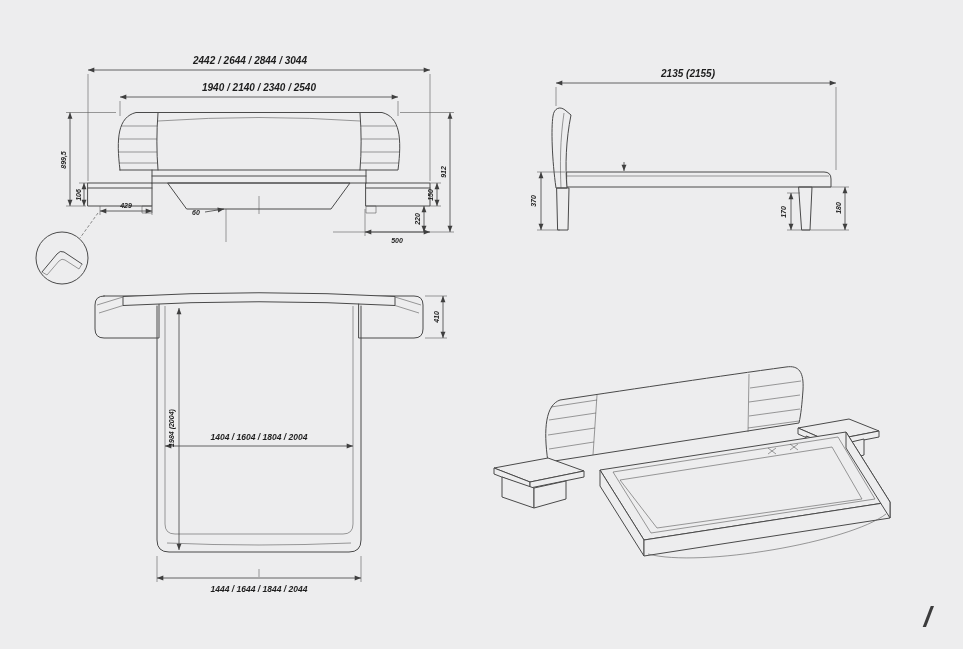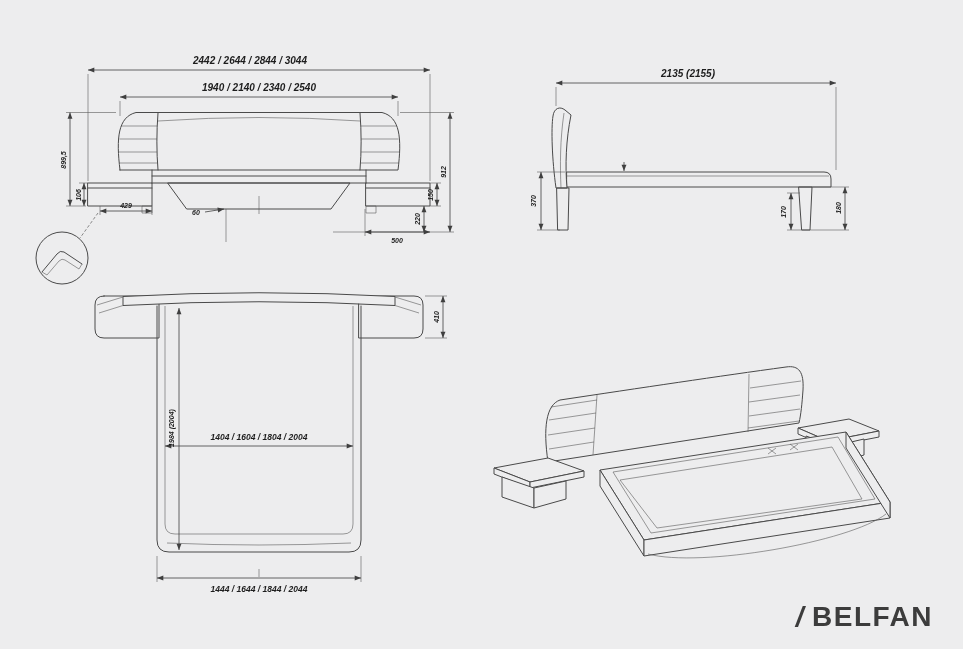--- a/index.html
+++ b/index.html
@@ -171,14 +171,13 @@
       <path class="fw" d="M 644 540 L 890 502 L 890 518 L 644 556 Z"></path>
       <path class="fw" d="M 846 432 L 890 502 L 890 518 L 846 448 Z"></path>
       <path class="thin" d="M 648 554 C 700 568 850 542 886 514"></path>
       <path class="thin" d="M 768 448 L 776 454 M 776 448 L 768 454 M 790 444 L 798 450 M 798 444 L 790 450"></path>
     </g>
   </g>
 </svg>
 
 <div class="logo">
   <span class="slash">/</span>
-  <span class="brand">BELFAN</span>
 </div>
 
 </body></html>

